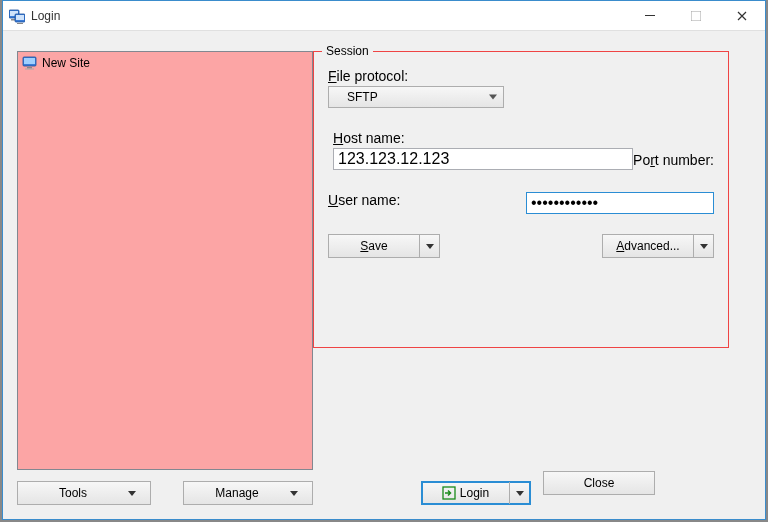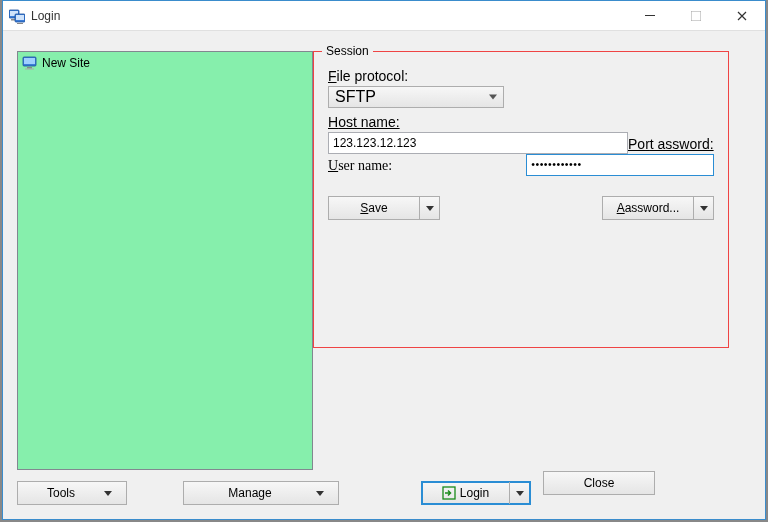--- a/index.html
+++ b/index.html
@@ -49,21 +49,21 @@
     position: absolute;
     left:0; top:30px; right:0; bottom:0;
     background: #f0f0f0;
   }
 
   
   .sitelist {
     position:absolute;
     left:14px; top:20px;
     width: 296px; height: 419px;
-    background:#86efac;
+    background:#fca5a5;
     border:1px solid #828790;
   }
   .site-item {
     display:flex; align-items:center;
     padding: 3px 4px;
     gap:4px;
   }
   .site-item .monitor-icon {
     width:16px; height:16px;
   }
@@ -91,35 +91,35 @@
   }
   .lbl { display:block; font-size:14px; margin-bottom:2px; }
   .u { text-decoration: underline; }
 
   
   .protocol-select {
     width: 176px; height:22px;
     background: linear-gradient(#f7f7f7,#e5e5e5);
     border:1px solid #adadad;
     display:flex; align-items:center;
-    padding-left:6px;
-    font-size:16px;
+    padding-left:18px;
+    font-size:12px;
     position:relative;
   }
   .protocol-select .chev {
     position:absolute; right:6px; top:50%; transform:translateY(-50%);
     width:0;height:0;border-left:4px solid transparent;border-right:4px solid transparent;border-top:5px solid #555;
   }
 
   input[type=text], input[type=password] {
     height:22px;
     border:1px solid #abadb3;
     background:#fff;
     font-family:inherit;
-    font-size:12px;
+    font-size:16px;
     padding: 0 4px;
   }
   input[type=password].focused, input[type=text].focused {
     border-color:#2a8dd4;
   }
 
   .host-input { width: 300px; }
   .port-wrap { display:inline-flex; }
   .port-input { width: 70px; text-align:right; padding-right:4px; }
   .spinner {
@@ -230,31 +230,31 @@
       <div class="gb-inner">
 
         <div style="margin-top:2px">
           <label class="lbl"><span class="u">F</span><span>ile protocol:</span></label>
           <div class="protocol-select">
             <span>SFTP</span>
             <span class="chev"></span>
           </div>
         </div>
 
-        <div style="margin-top:6px; display:flex; justify-content:flex-start; align-items:flex-end;text-decoration:underline;">
+        <div style="margin-top:22px; display:flex; justify-content:flex-end; align-items:flex-end;">
           <div>
             <label class="lbl"><span class="u">H</span><span>ost name:</span></label>
             <input type="text" class="host-input" value="123.123.12.123" style="">
           </div>
           <div>
-            <label class="lbl" style="text-align:left">Po<span class="u">r</span><span>t assword:</span></label>
+            <label class="lbl" style="text-align:left">Po<span class="u">r</span><span>t number:</span></label>
           </div>
         </div>
 
-        <div style="display:flex; justify-content:space-between; align-items:flex-end;font-family:Liberation Serif, serif;">
+        <div style="margin-top:22px; display:flex; justify-content:space-between; align-items:flex-start;">
           <div>
             <label class="lbl"><span class="u">U</span><span>ser name:</span></label>
           </div>
           <div>
             <input type="text" class="pass-input focused" value="••••••••••••" style="">
           </div>
         </div>
 
         <div style="margin-top:20px; display:flex; justify-content:space-between;">
           <div class="splitbtn">
@@ -262,37 +262,37 @@
                 <span class="u">S</span>
                 <span>ave</span>
               </div>
             <div class="drop">
                 <div class="tri"></div>
               </div>
           </div>
           <div class="splitbtn">
             <div class="main">
                 <span class="u">A</span>
-                <span>assword...</span>
+                <span>dvanced...</span>
               </div>
             <div class="drop">
                 <div class="tri"></div>
               </div>
           </div>
         </div>
 
       </div>
     </div>
 
-    <div class="bottom-btn" style="left:14px; bottom:14px; width:110px; justify-content:space-between; padding:0 14px 0 0;">
+    <div class="bottom-btn" style="left:14px; bottom:14px; width:134px; justify-content:space-between; padding:0 14px 0 0;">
       <span style="flex:1;text-align:center">Tools</span>
       <span class="tri"></span>
     </div>
 
-    <div class="bottom-btn" style="left:180px; bottom:14px; width:156px; justify-content:space-between; padding:0 14px 0 0;">
+    <div class="bottom-btn" style="left:180px; bottom:14px; width:130px; justify-content:space-between; padding:0 14px 0 0;">
       <span style="flex:1;text-align:center">Manage</span>
       <span class="tri"></span>
     </div>
 
     <div class="bottom-btn default" style="left:418px; bottom:14px; width:110px; padding:0;">
       <div style="flex:1;display:flex;align-items:center;justify-content:center;gap:4px;border-right:1px solid #adadad;height:100%;">
         <svg width="14" height="14" viewBox="0 0 14 14">
           <rect x="1" y="1" width="12" height="12" fill="none" stroke="#1a8a1a" stroke-width="1.3"></rect>
           <path d="M3 7 L8 7 M6 4.5 L8.5 7 L6 9.5" fill="none" stroke="#1a8a1a" stroke-width="1.5"></path>
         </svg>

